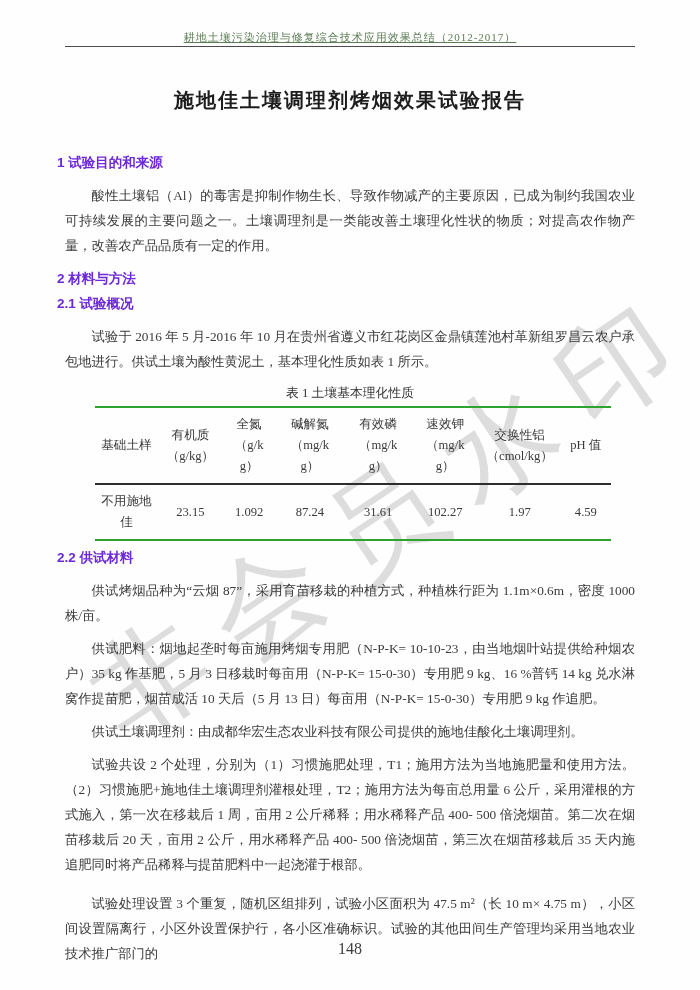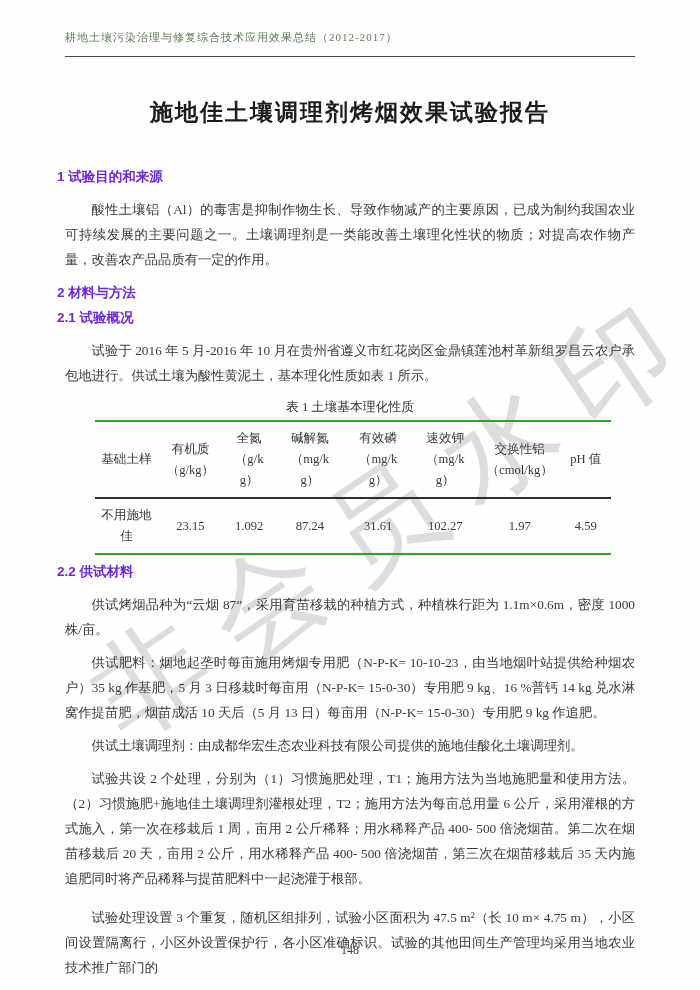--- a/index.html
+++ b/index.html
@@ -9,33 +9,34 @@
     margin:0 auto;
     background:#fefefe;
     overflow:hidden;
     font-family:"Liberation Serif","DejaVu Serif",serif;
     color:#3a3a3a;
   }
   .content { position:relative; z-index:1; padding:30px 57px 0 57px; }
 
   .running-header {
     margin:0 8px;
-    padding:0 0 11px 0;
+    padding:0 0 1px 0;
     border-bottom:1px solid #4c4c4c;
-    text-align:left;
+    text-align:center;
     font-size:11px;
     letter-spacing:1px;
     color:#5d7d55;
+    text-decoration:underline;
   }
 
   .doc-title {
     margin:40px 0 36px 0;
     text-align:center;
     font-family:"Liberation Sans","DejaVu Sans",sans-serif;
-    font-size:23px;
+    font-size:20px;
     font-weight:bold;
     letter-spacing:2px;
     color:#1d1d1d;
   }
 
   .sec-heading {
     margin:0;
     font-family:"Liberation Sans","DejaVu Sans",sans-serif;
     font-size:13.5px;
     font-weight:bold;
@@ -98,21 +99,21 @@
     white-space:nowrap;
     color:rgba(70,70,70,0.18);
     pointer-events:none;
     font-family:"Liberation Sans","DejaVu Sans",sans-serif;
   }
 
   .page-number {
     position:absolute;
     bottom:32px; left:0; right:0;
     text-align:center;
-    font-size:12px;
+    font-size:16px;
     color:#3d3d3d;
     z-index:1;
   }
 </style>
 </head>
 <body>
 
 <div class="page">
 
   <div class="watermark">非会员水印</div>

